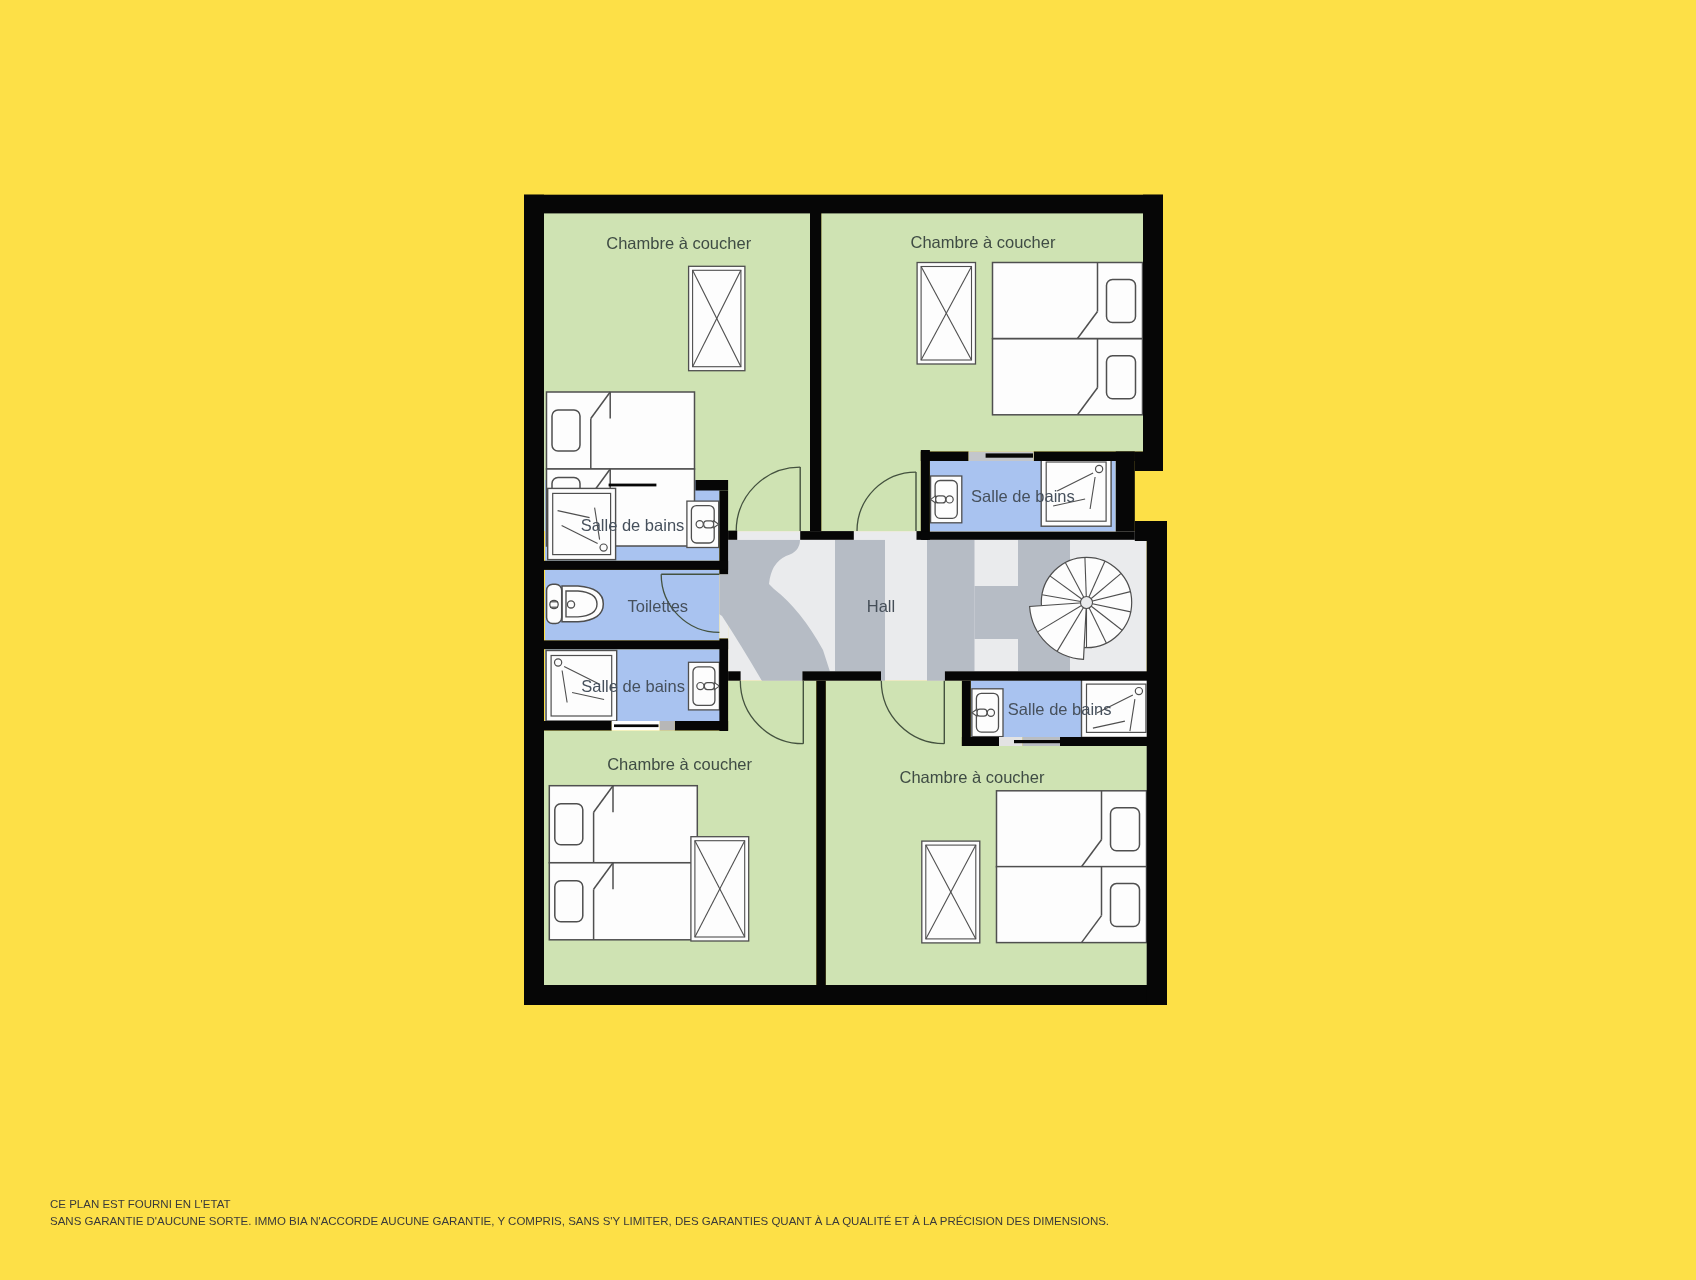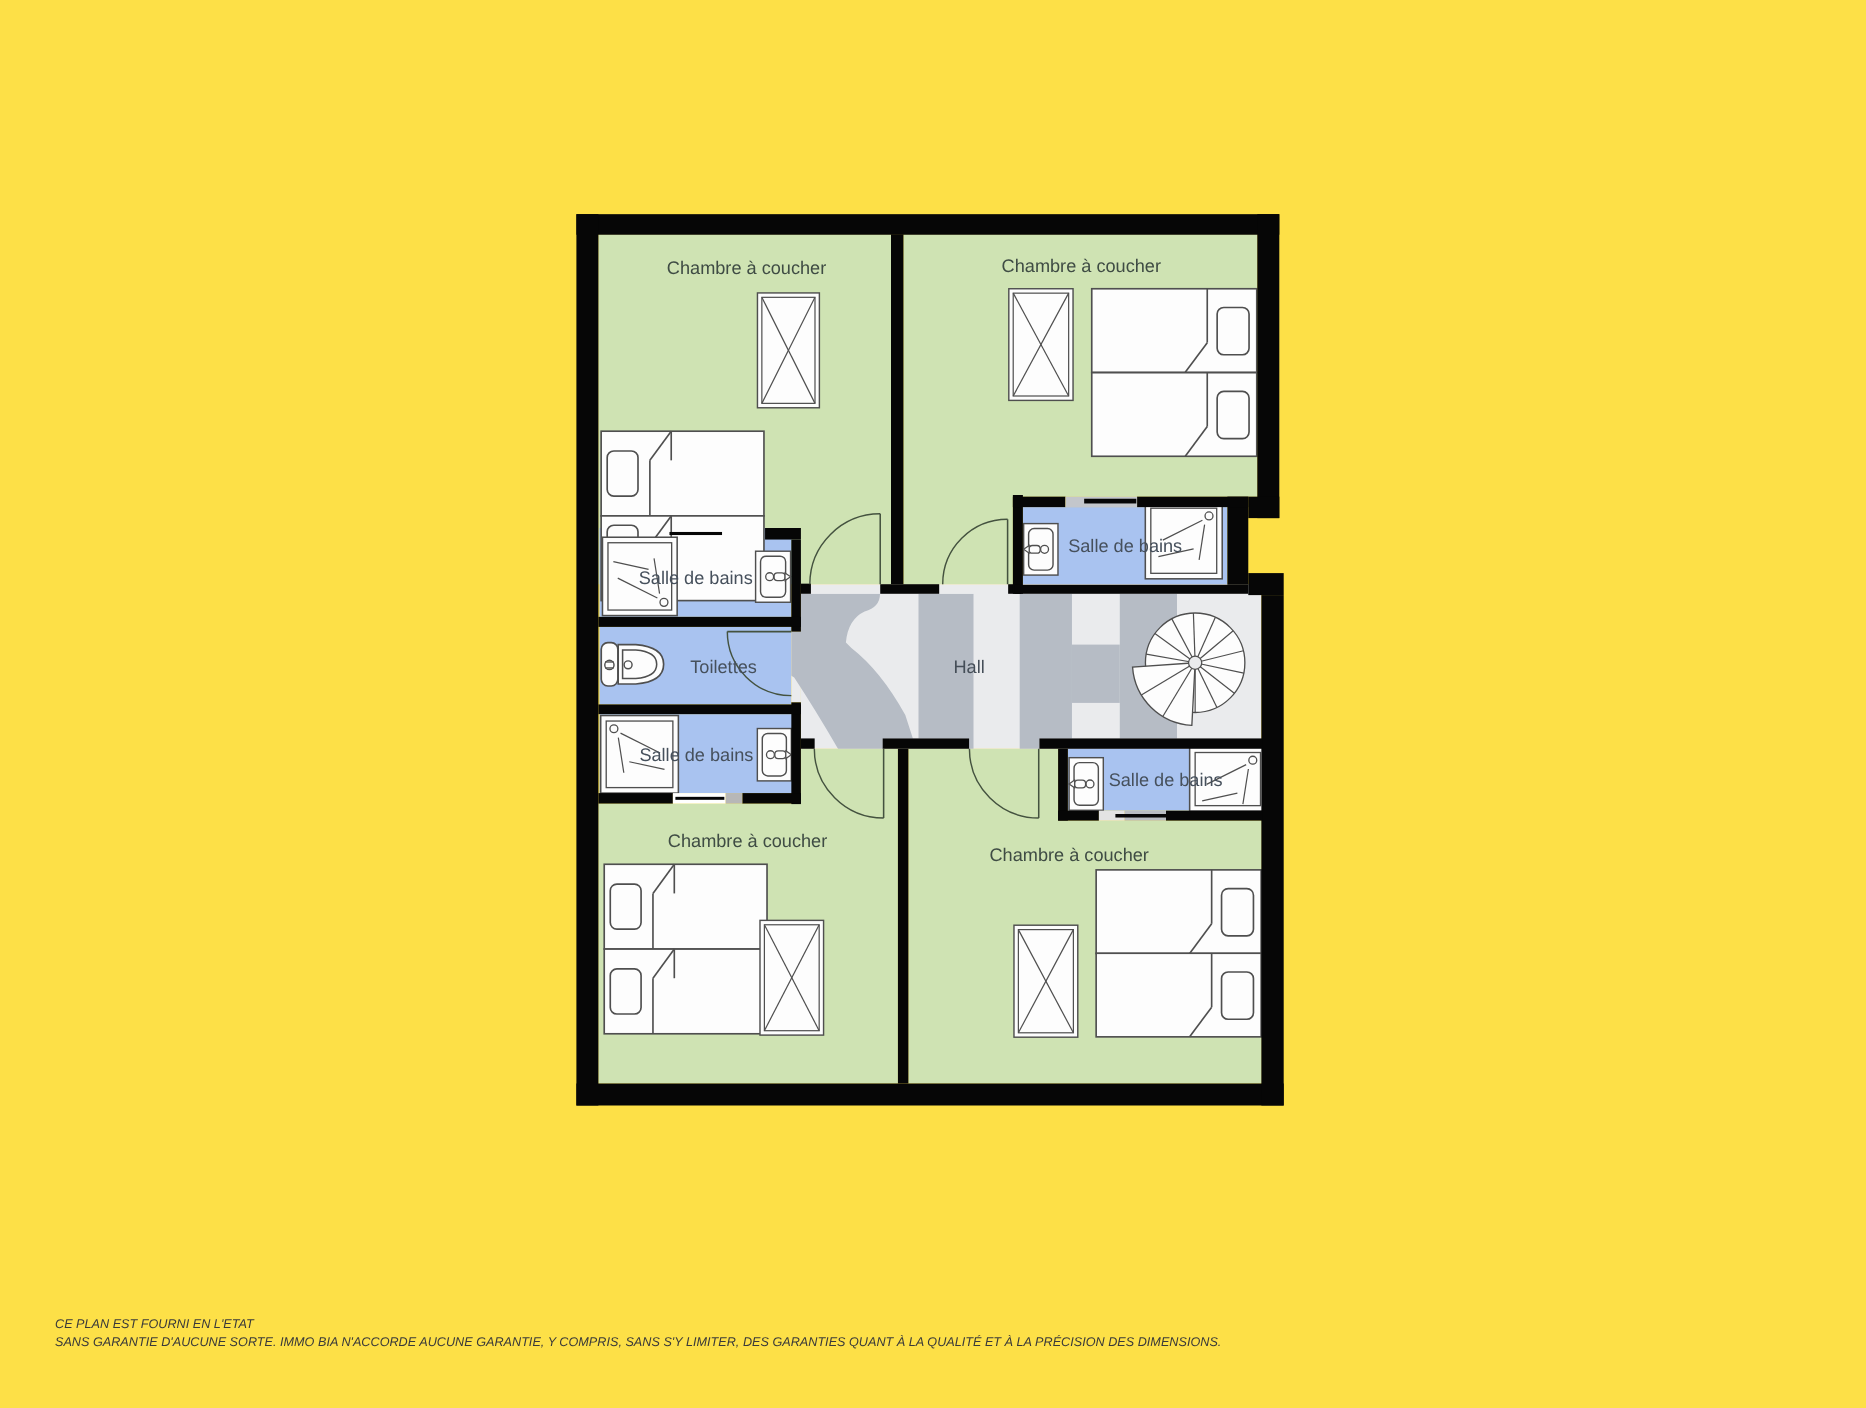--- a/index.html
+++ b/index.html
@@ -1,16 +1,16 @@
 <!DOCTYPE html>
 <html><head><meta charset="utf-8"><style>
 html,body{margin:0;padding:0;background:#ffffff;}
 *{font-family:"Liberation Sans",sans-serif;}
 .page{position:relative;width:1696px;height:1280px;background:#fde047;overflow:hidden;}
-.disc{position:absolute;left:50px;top:1196px;font-size:11.5px;color:#3a3a3a;line-height:17px;white-space:nowrap;font-style:italic;}
+.disc{position:absolute;left:50px;top:1196px;font-size:11.5px;color:#3a3a3a;line-height:17px;white-space:nowrap;}
 </style></head><body>
 <div class="page">
 <svg width="1696" height="1280" viewBox="0 0 1696 1280">
 <rect x="544.0" y="213.0" width="266.0" height="318.1" fill="#cfe3b3"></rect>
 <polygon points="821.3,213.0 1143.0,213.0 1143.0,451.5 920.8,451.5 920.8,531.1 821.3,531.1" fill="#cfe3b3"></polygon>
 <polygon points="544.0,730.5 728.1,730.5 728.1,680.7 816.3,680.7 816.3,985.0 544.0,985.0" fill="#cfe3b3"></polygon>
 <polygon points="825.8,680.7 961.9,680.7 961.9,746.0 1147.0,746.0 1147.0,985.0 825.8,985.0" fill="#cfe3b3"></polygon>
 <rect x="545.0" y="480.0" width="174.4" height="80.8" fill="#a9c3f0"></rect>
 <rect x="545.0" y="569.9" width="174.4" height="70.5" fill="#a9c3f0"></rect>
 <rect x="545.0" y="649.2" width="175.0" height="71.8" fill="#a9c3f0"></rect>

